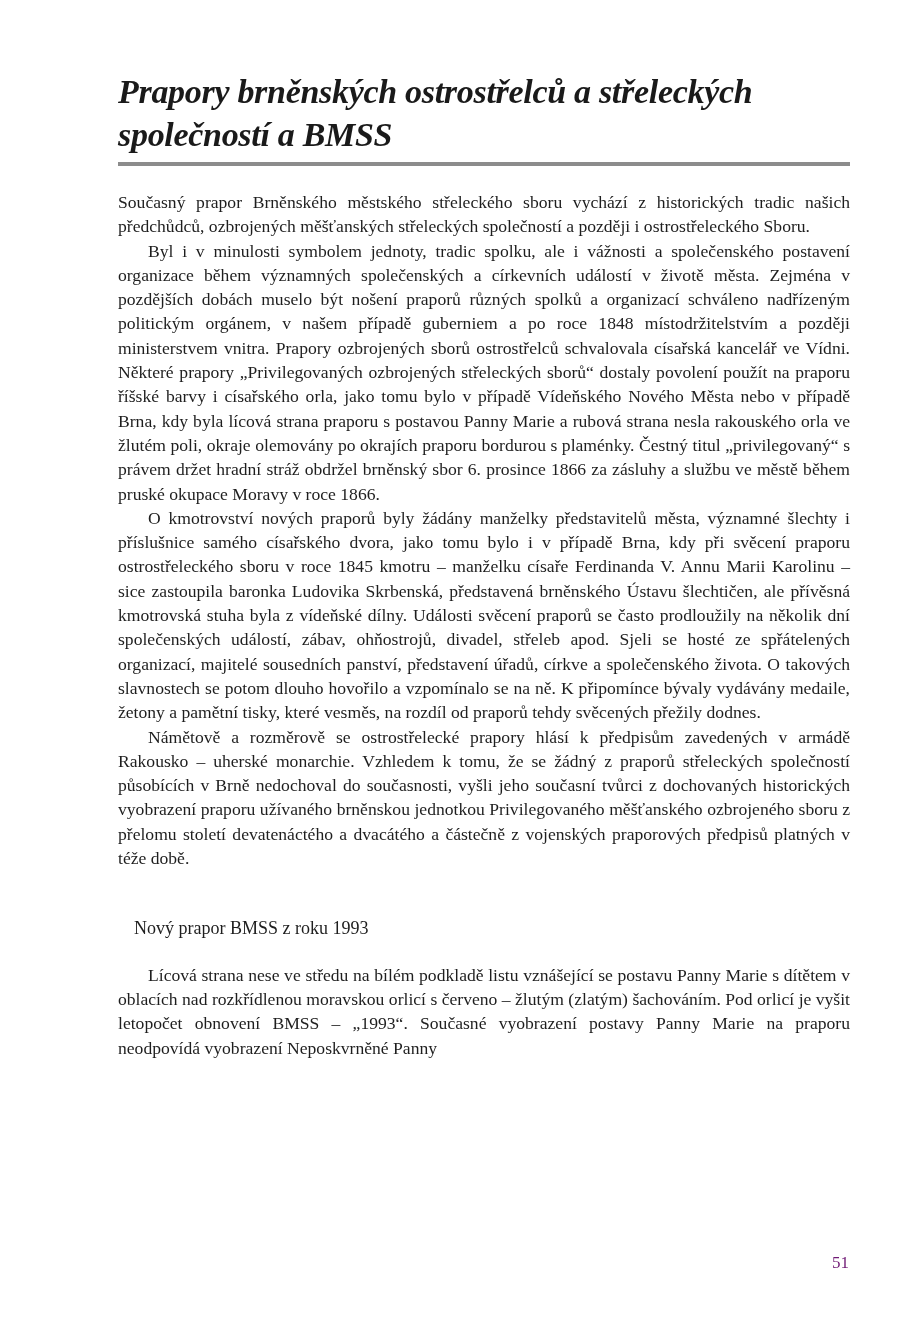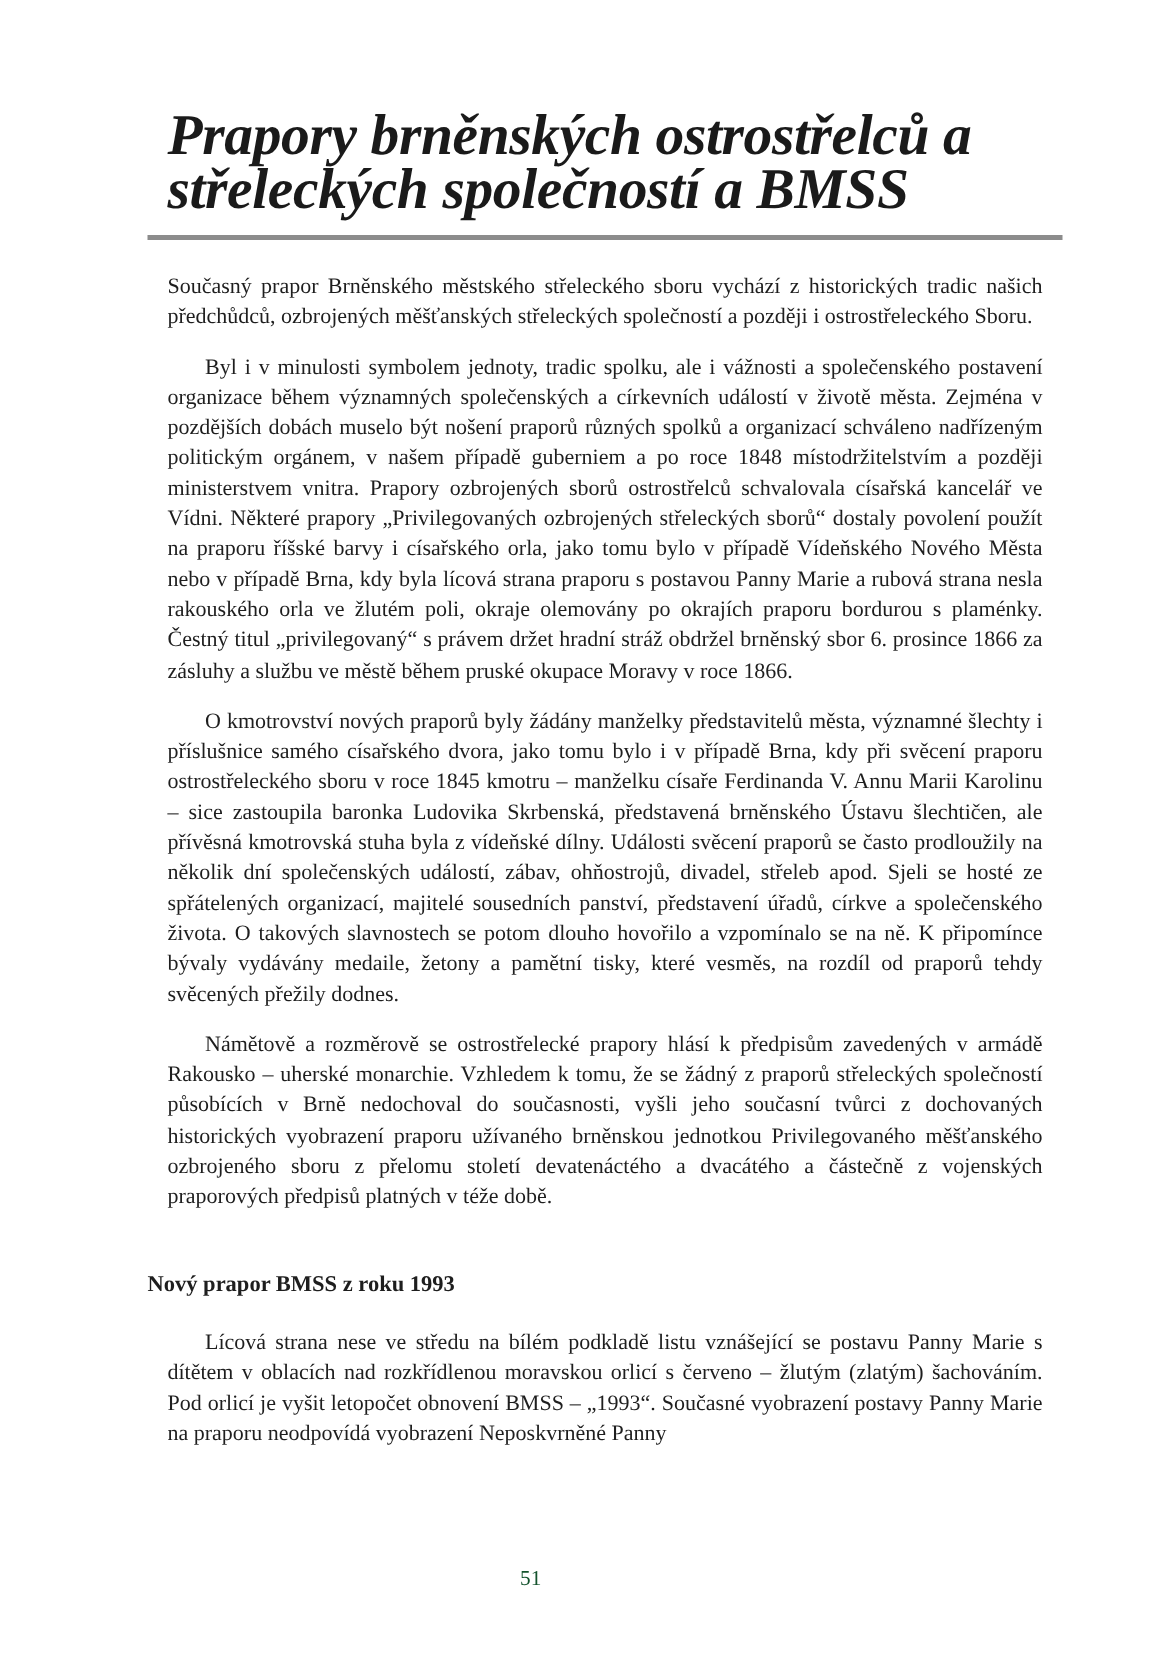--- a/index.html
+++ b/index.html
@@ -1,38 +1,38 @@
 <!DOCTYPE html>
 <html><head>
 <meta charset="utf-8">
 <style>
   html, body { margin: 0; padding: 0; background: #ffffff; }
   body { width: 921px; height: 1329px; position: relative; overflow: hidden; color: #1e1e1e; }
   .page { position: absolute; left: 118px; top: 70px; width: 732px; }
   .title {
     font-family: "Liberation Serif", "DejaVu Serif", serif;
     font-style: italic; font-weight: bold;
-    font-size: 46px; line-height: 43px; margin: 16px; color: #1a1a1a;
+    font-size: 34px; line-height: 43px; margin: 0; color: #1a1a1a;
     letter-spacing: -0.3px;
   }
   .rule { height: 4px; background: #8c8c8c; margin-top: 6px; width: 732px; }
   .body {
     font-family: "Liberation Serif", "DejaVu Serif", serif;
     font-size: 17.6px; line-height: 24.3px; text-align: justify;
     hyphens: manual; margin-top: 24px;
   }
-  .body p { margin: 16px; }
+  .body p { margin: 0; }
   .body p.indent { text-indent: 30px; }
   .subhead {
     font-family: "Liberation Serif", "DejaVu Serif", serif;
-    font-weight: bold; font-size: 18px; margin: 46px 0 22px 0;
+    font-weight: normal; font-size: 18px; margin: 46px 0 22px 16px;
   }
   .pagenum {
-    position: absolute; left: 0; width: 849px; top: 1253px; text-align: center;
-    font-family: "Liberation Serif", "DejaVu Serif", serif; font-size: 17px; color: #14532d;
+    position: absolute; left: 0; width: 849px; top: 1253px; text-align: right;
+    font-family: "Liberation Serif", "DejaVu Serif", serif; font-size: 17px; color: #701a75;
   }
 </style>
 </head>
 <body>
 
 <div class="page">
   <h1 class="title">Prapory brněnských ostrostřelců a střeleckých společností a BMSS</h1>
   <div class="rule"></div>
 
   <div class="body">

